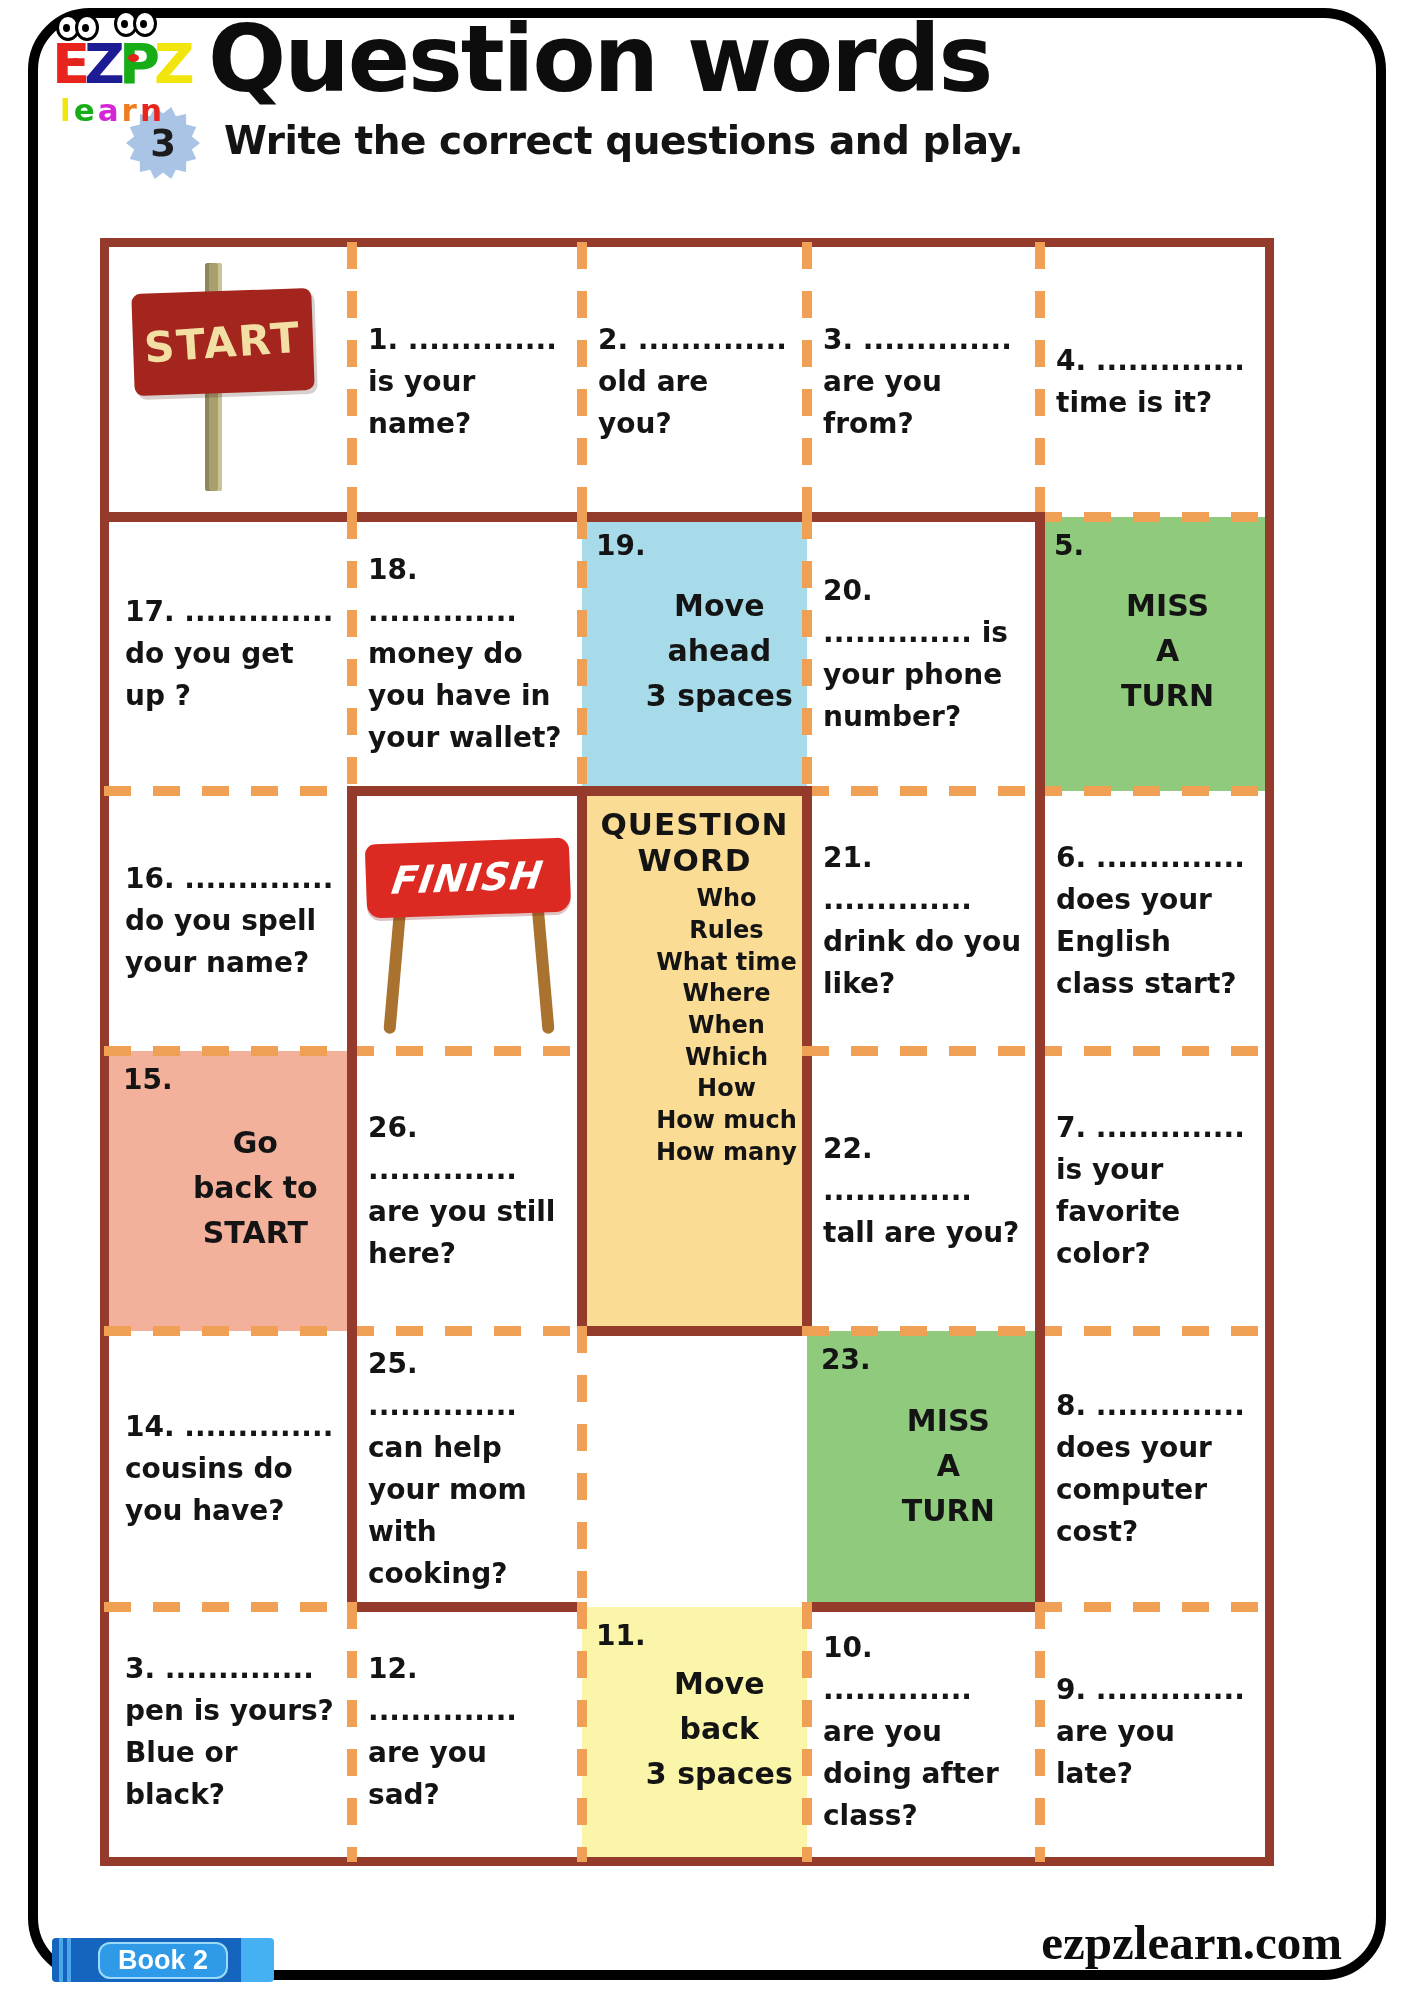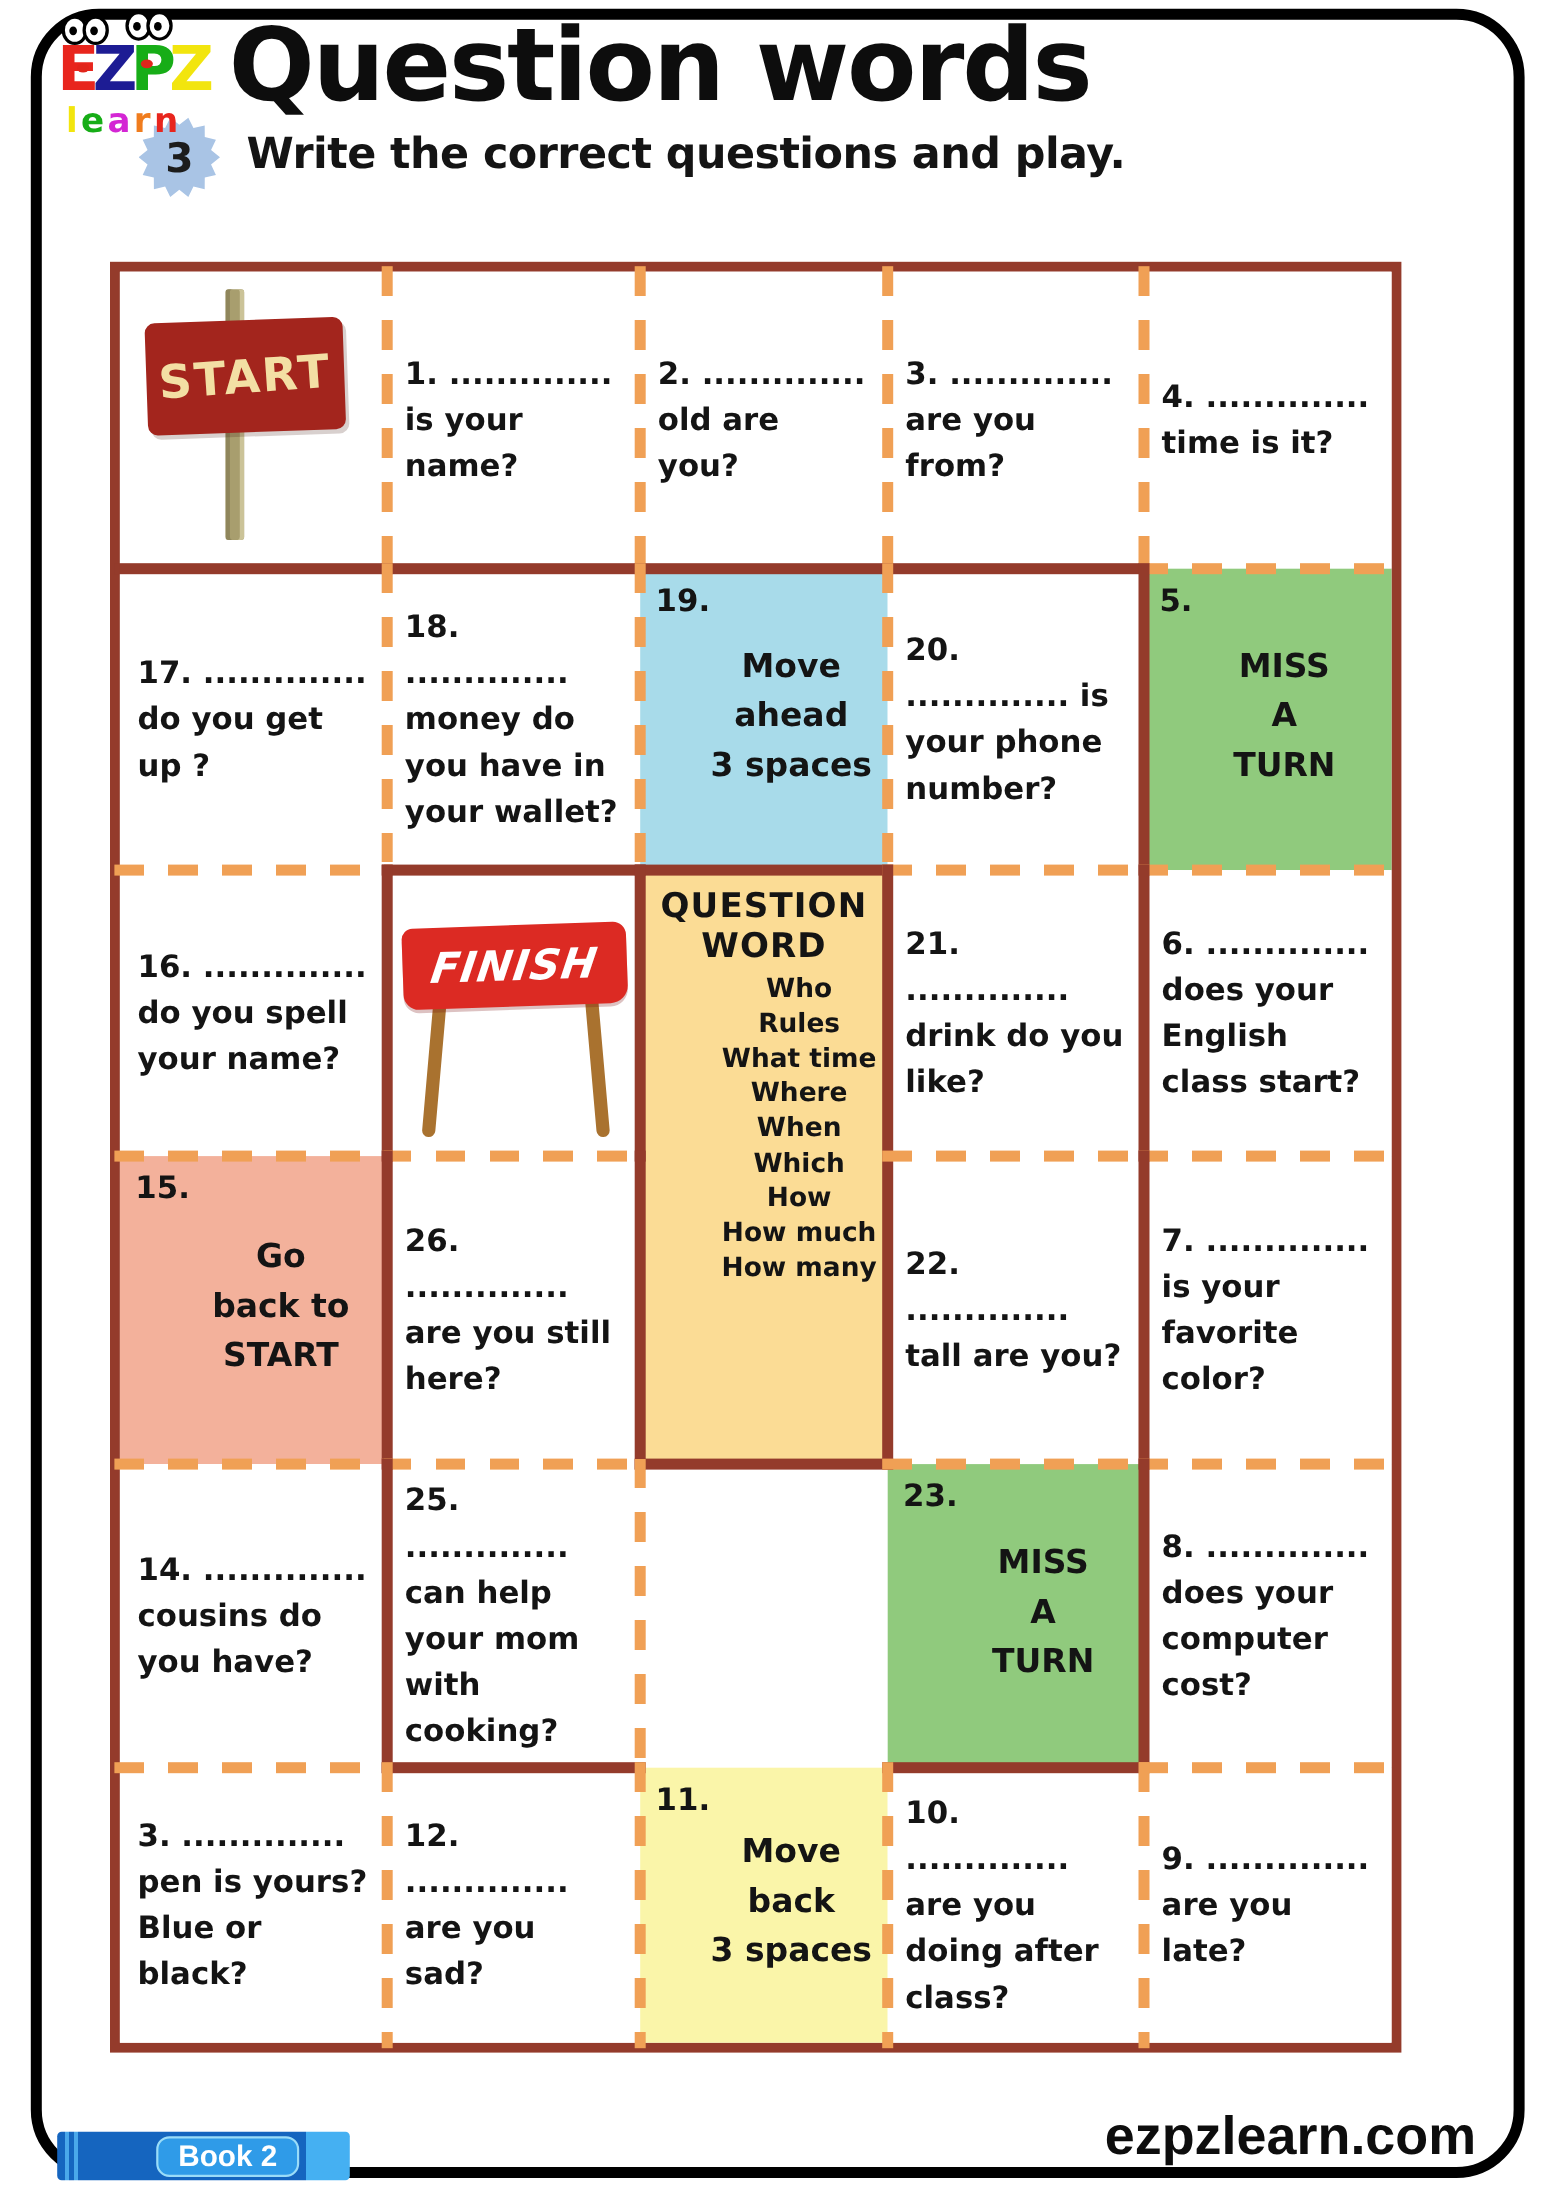--- a/index.html
+++ b/index.html
@@ -70,24 +70,24 @@
   .qw-words{margin-top:5px;text-align:center;font-size:24px;font-weight:600;line-height:1.32;}
   .bubble{position:relative;margin-top:-32px;background:#fff;border:5px solid #c03a2b;border-radius:22px;
     padding:8px 10px 10px;width:188px;z-index:3;}
   .bubble p{margin:0;font-size:22px;font-weight:600;line-height:1.28;white-space:pre-line;}
   .bubble-tail{position:absolute;left:22px;bottom:-26px;width:30px;height:28px;background:#fff;
     border-left:5px solid #c03a2b;border-bottom:5px solid #c03a2b;transform:skewX(-18deg);z-index:3;
     border-bottom-left-radius:8px;}
   
   .book{position:absolute;left:52px;top:1938px;width:222px;height:44px;border-radius:4px;z-index:4;
     background:linear-gradient(to right,#1565bf 0 7px,#4aa8ea 7px 11px,#1565bf 11px 15px,#4aa8ea 15px 19px,#1565bf 19px 85%,#45b0f2 85% 100%);
-    display:flex;align-items:center;justify-content:center;padding-left:44px;}
+    display:flex;align-items:center;justify-content:center;}
   .book-label{background:#2f9be8;border:2px solid #9adcf8;border-radius:12px;padding:1px 18px;
     color:#fff;font-weight:700;font-size:27px;font-family:"Liberation Sans",sans-serif;}
-  .site{position:absolute;right:72px;top:1914px;font-family:Liberation Sans, sans-serif;
+  .site{position:absolute;right:72px;top:1914px;font-family:Liberation Serif, serif;
     font-weight:700;font-size:49px;color:#0d0d0d;z-index:4;}
 </style>
 </head>
 <body style="--brown: #943b2b; --dash: #f0a055; --blue: #a8dbea; --green: #90ca7d; --peach: #fbdc95; --salmon: #f3b19b; --yellow: #faf5a9; --badge: #a9c4e5; --finishred: #dc2a23; --startred: #a3251d;">
 
 <div class="page-border"></div>
 
 <div class="logo">
   <span class="eye" style="left:8px;top:2px;"></span>
   <span class="eye" style="left:27px;top:2px;"></span>

